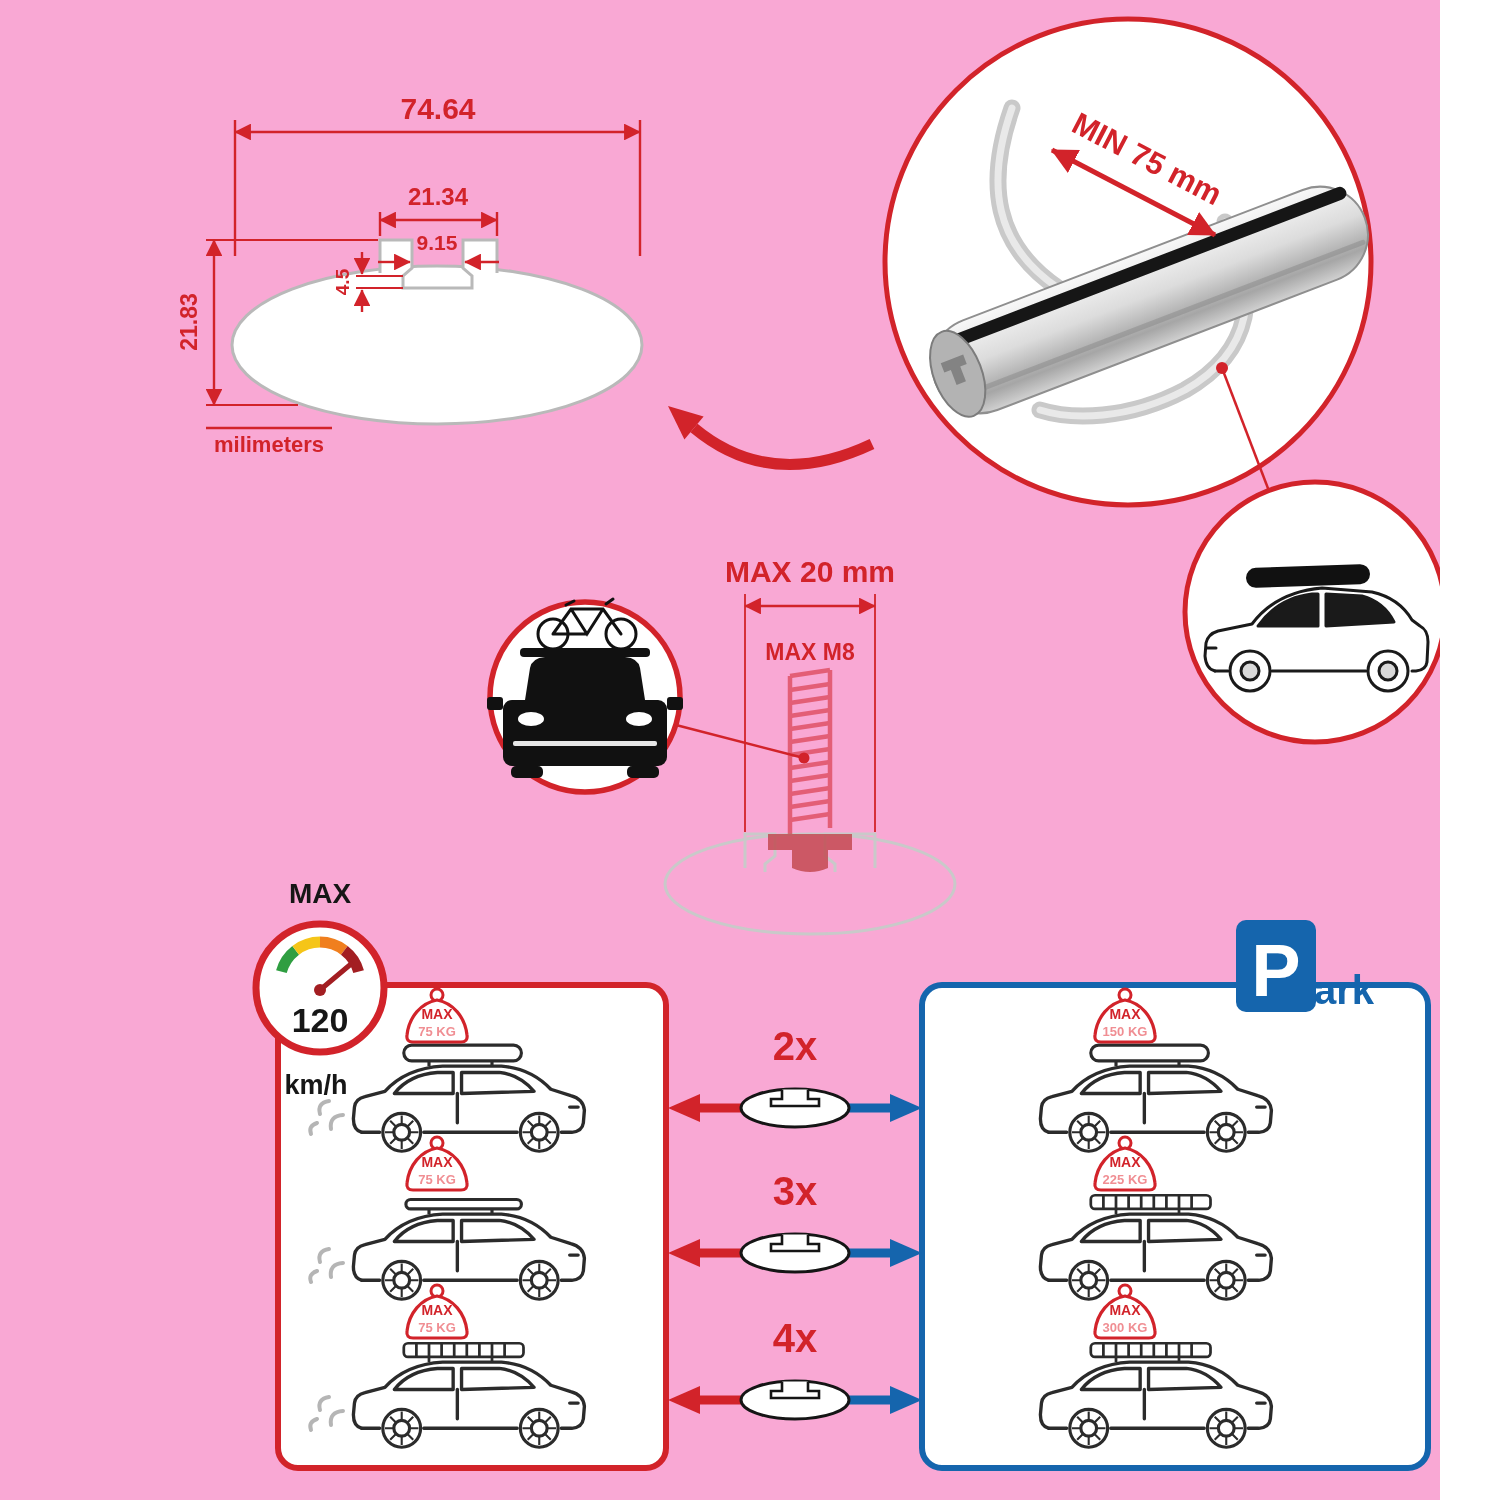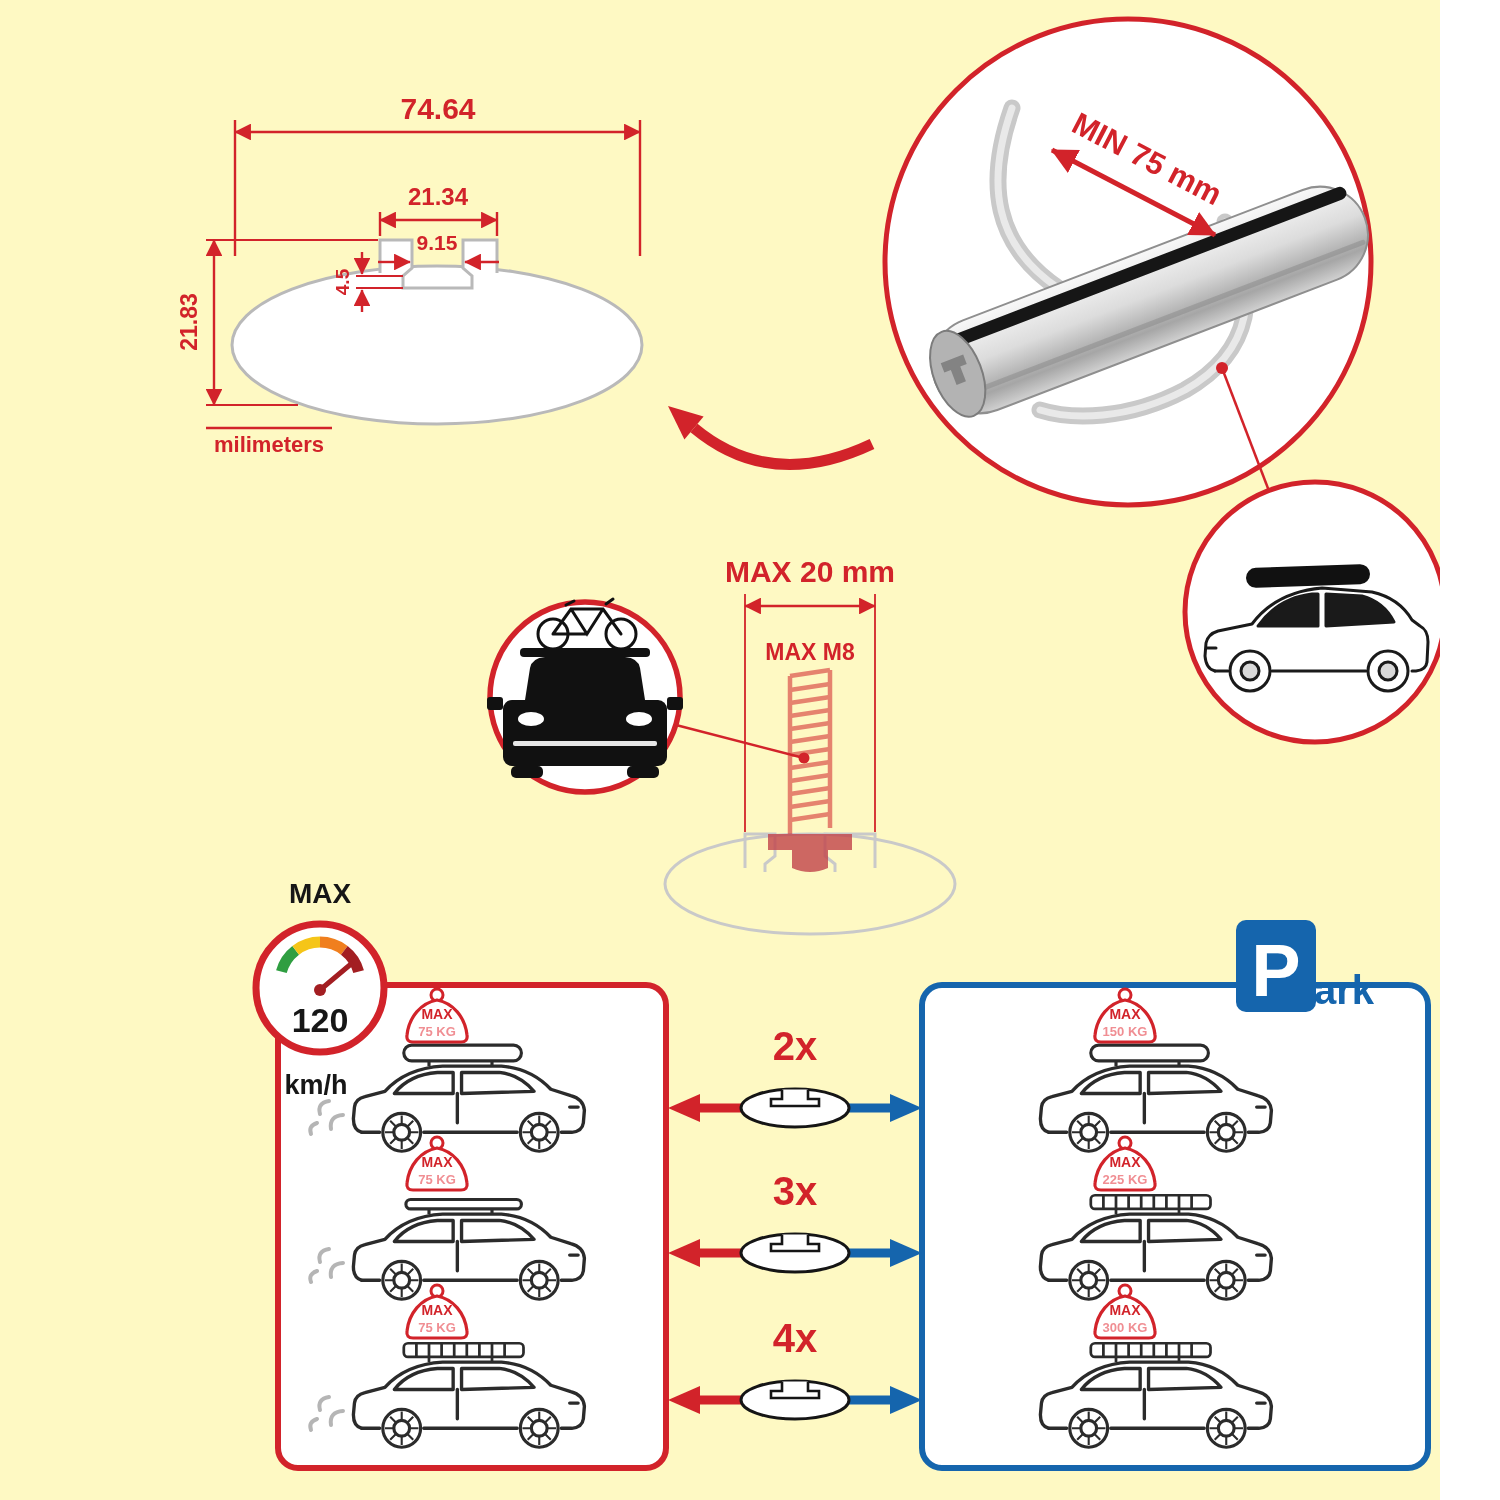--- a/index.html
+++ b/index.html
@@ -1,16 +1,16 @@
 <!DOCTYPE html>
 <html><head>
 <meta charset="utf-8">
 <style>
   html,body{margin:0;padding:0;background:#fff}
-  .stage{position:relative;width:1440px;height:1500px;background:#fef9c3;overflow:hidden}
+  .stage{position:relative;width:1440px;height:1500px;background:#f9a8d4;overflow:hidden}
   svg{display:block}
   svg text{font-family:"Liberation Sans",sans-serif}
   .red-txt{fill:#d2232a;font-weight:700}
   .blk-txt{fill:#161616;font-weight:700}
   .dim{stroke:#d2232a;stroke-width:2.4;fill:none}
   .thin{stroke:#d2232a;stroke-width:1.8;fill:none}
   .profile{stroke:#b9b9b9;stroke-width:3;fill:#fff}
   .ghost{stroke:#c9c9c9;stroke-width:3;fill:none}
   .sign-max{fill:#d2232a;font-weight:700;font-size:14px;text-anchor:middle}
   .sign-kg{fill:#f08e93;font-weight:700;font-size:13px;text-anchor:middle}

